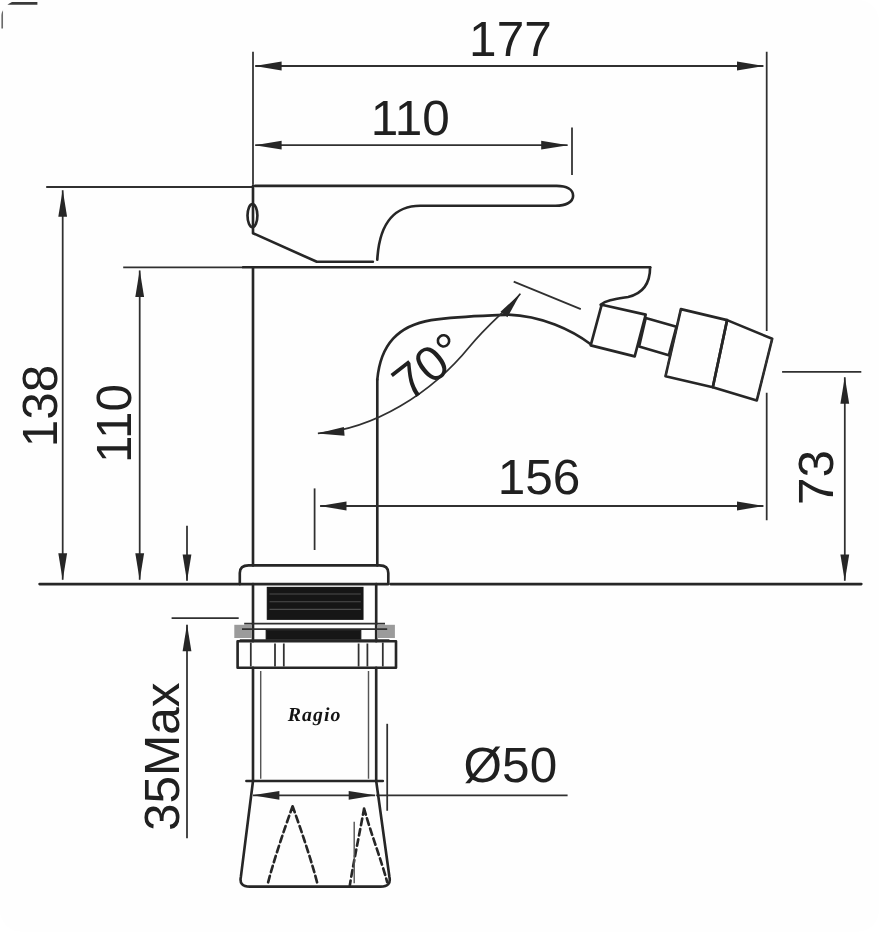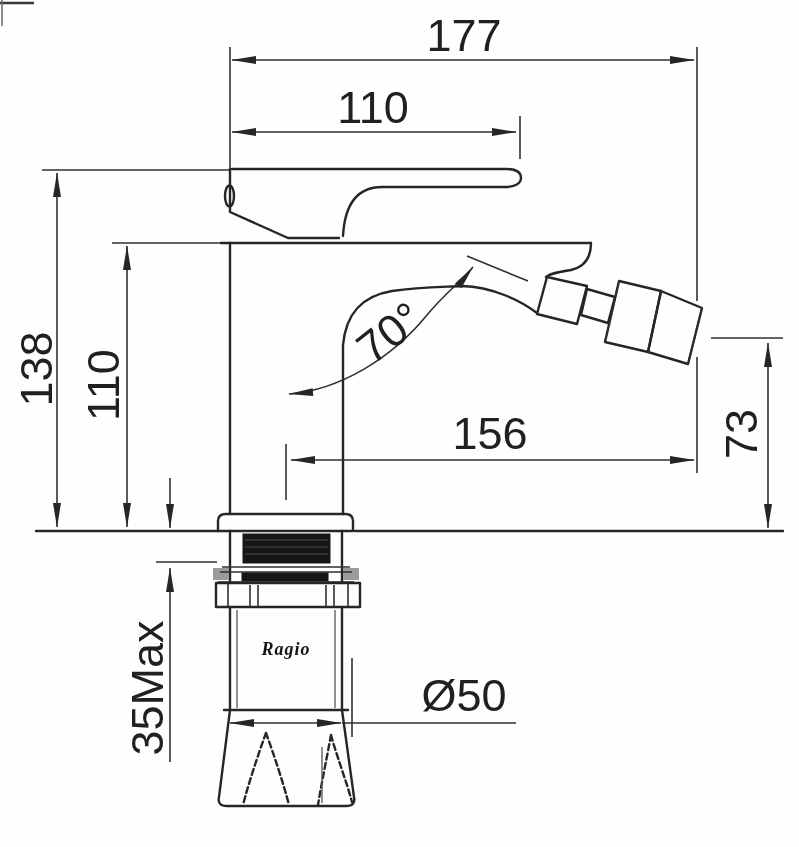--- a/index.html
+++ b/index.html
@@ -1,16 +1,16 @@
 <!DOCTYPE html>
 <html><head>
 <meta charset="utf-8">
 <style>
   html,body{margin:0;padding:0;background:#ffffff;}
-  .canvas-wrap{width:799px;height:847px;background:#fefefe;position:relative;overflow:hidden;}
+  .canvas-wrap{width:799px;height:847px;background:#fefefe;position:relative;overflow:hidden;border-radius:19px;}
   svg{display:block;}
   .ol{fill:none;stroke:#262626;stroke-width:2.4;stroke-linecap:round;stroke-linejoin:round;}
   .tn{fill:none;stroke:#303030;stroke-width:1.6;stroke-linecap:butt;}
   .dim{fill:none;stroke:#303030;stroke-width:1.6;}
   .dash{stroke-dasharray:6,3.5;}
   .dt{font-family:"Liberation Sans", sans-serif;font-size:45px;fill:#202020;}
   .brand{font-family:"Liberation Serif", serif;font-size:18px;font-weight:bold;font-style:italic;letter-spacing:1px;fill:#141414;}
   .fillblk{fill:#161616;stroke:#161616;}
   .graytab{fill:#9b9b9b;stroke:none;}
 </style>

